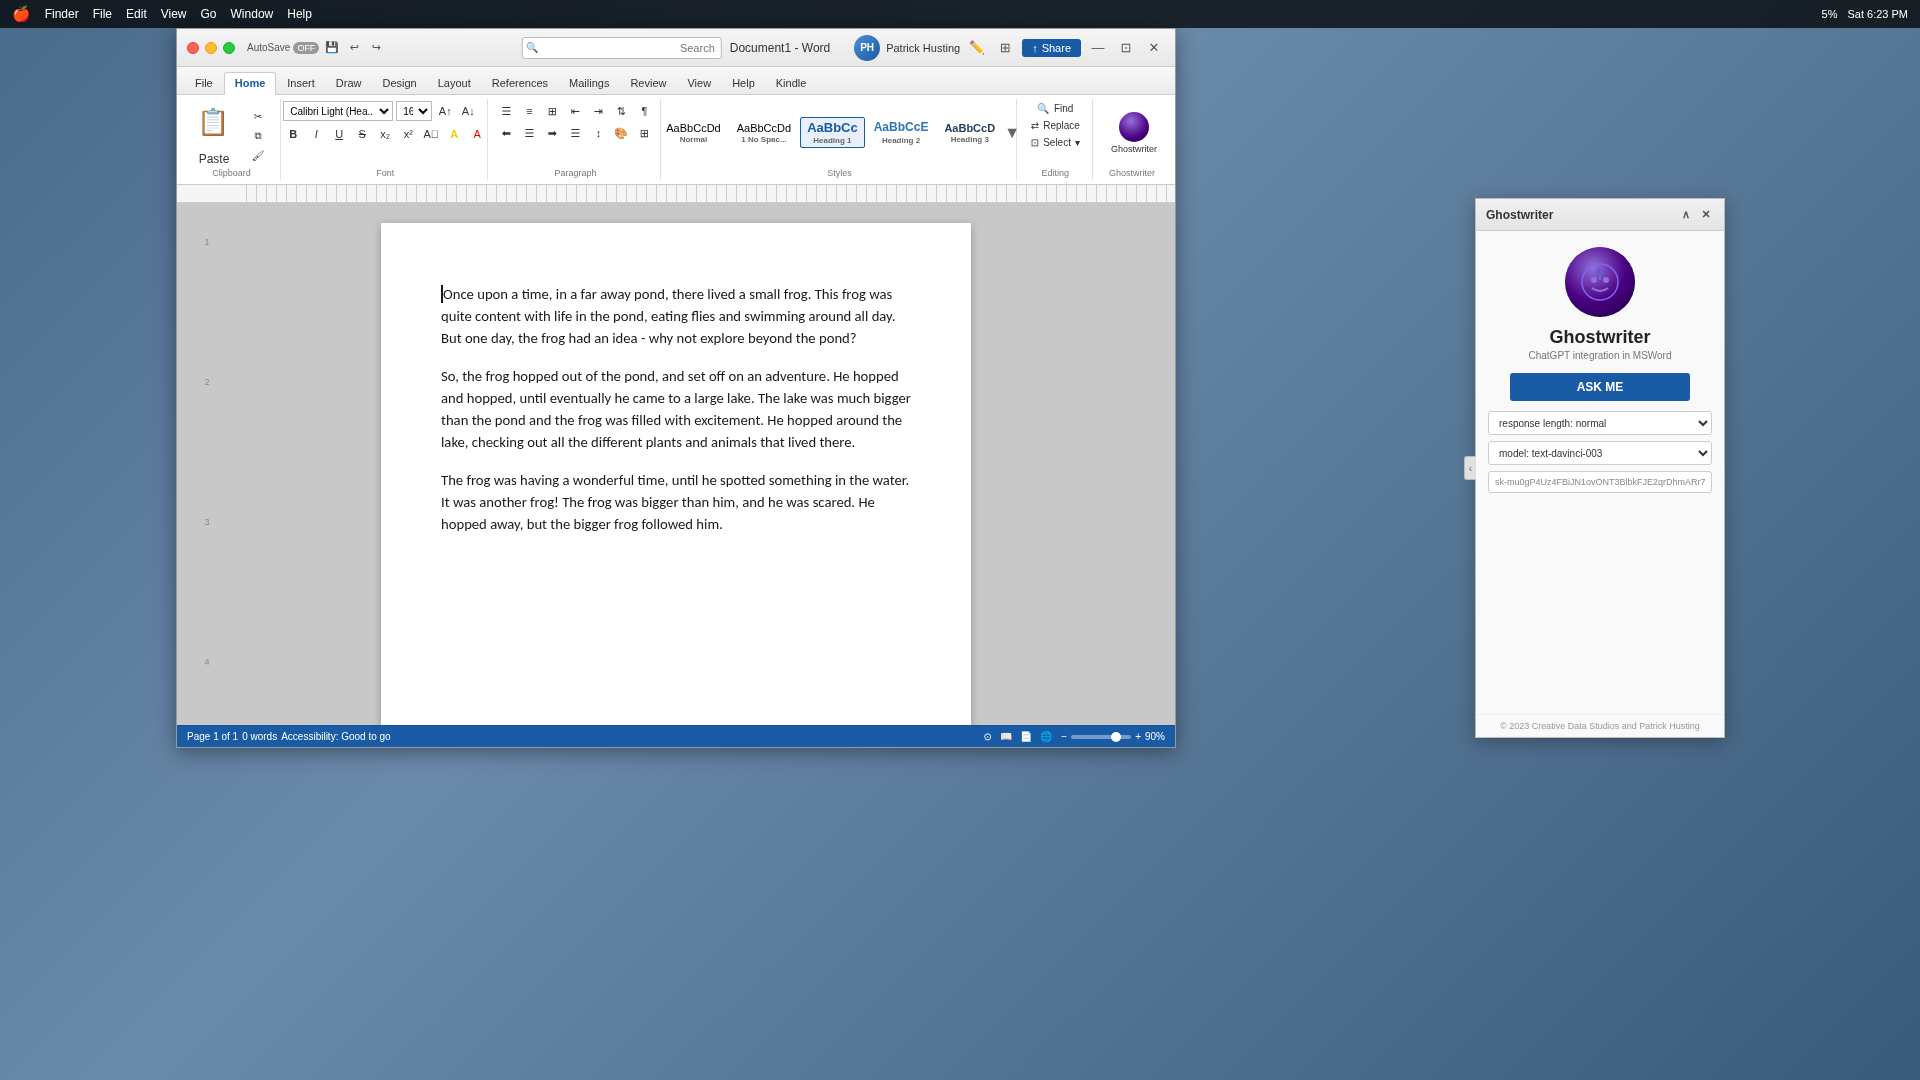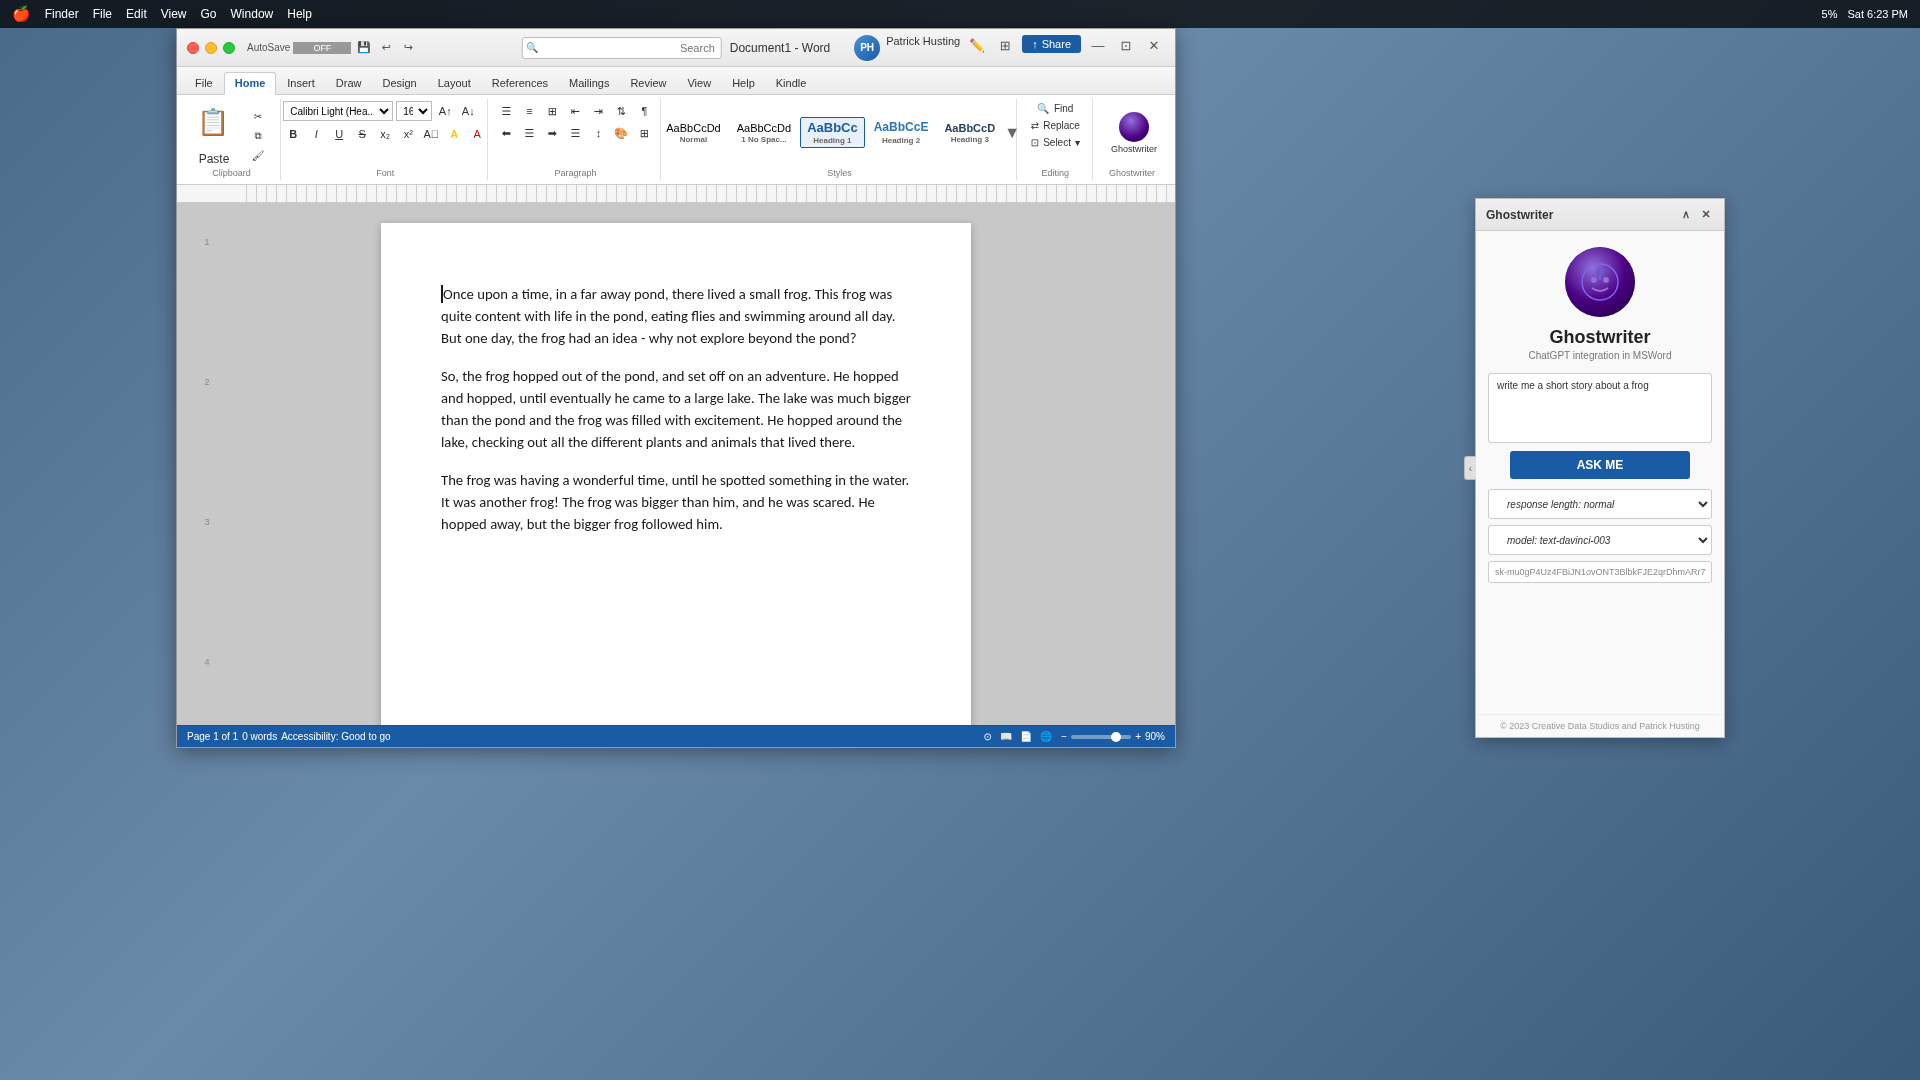--- a/index.html
+++ b/index.html
@@ -68,21 +68,21 @@
     .tl-min { background: #ffbd2e; border: 1px solid #dfa123; }
     .tl-max { background: #28c940; border: 1px solid #1aab29; }
     .title-bar-center {
       position: absolute;
       left: 50%; transform: translateX(-50%);
       display: flex; align-items: center; gap: 8px;
       font-size: 12px; color: #333;
     }
     .title-bar-right {
       margin-left: auto;
-      display: flex; align-items: flex-start; gap: 6px;
+      display: flex; align-items: center; gap: 6px;
     }
     .autosave-badge {
       font-size: 10px; color: #555;
       display: flex; align-items: center; gap: 3px;
     }
     .search-bar {
       height: 22px;
       width: 200px;
       border: 1px solid #bbb;
       border-radius: 3px;
@@ -371,30 +371,29 @@
       border-radius: 3px;
       padding: 7px 24px;
       font-size: 12px;
       font-weight: 600;
       cursor: pointer;
       margin-bottom: 10px;
       width: 80%;
     }
     .gw-select {
       width: 100%;
-      height: 30px;
+      height: 24px;
       border: 1px solid #ccc;
       border-radius: 3px;
       font-size: 10px;
-      padding: 0 14px;
+      padding: 0 6px;
       background: #fff;
       margin-bottom: 6px;
       cursor: pointer;
       color: #333;
-      font-style: italic;
     }
     .gw-api-key {
       width: 100%;
       height: 22px;
       border: 1px solid #ccc;
       border-radius: 3px;
       font-size: 9px;
       padding: 0 6px;
       background: #fff;
       color: #888;
@@ -505,21 +504,21 @@
 
   <div class="title-bar">
     <div class="traffic-lights">
       <div class="tl tl-close"></div>
       <div class="tl tl-min"></div>
       <div class="tl tl-max"></div>
     </div>
     <div class="quick-access">
       <div class="autosave-badge">
         <span>AutoSave</span>
-        <span style="background:#999;color:#fff;font-size:9px;padding:1px 20px;border-radius:0;">OFF</span>
+        <span style="background:#999;color:#fff;font-size:9px;padding:1px 4px;border-radius:6px;">OFF</span>
       </div>
       <span class="qa-btn">💾</span>
       <span class="qa-btn">↩</span>
       <span class="qa-btn">↪</span>
     </div>
     <div class="title-bar-center">
       <div class="search-wrap">
         <input class="search-bar" type="text" style="padding-left: 20px; text-align: right;" placeholder="Search">
       </div>
       <span>Document1 - Word</span>
@@ -742,21 +741,20 @@
           <circle cx="14" cy="18" r="3" fill="#9370db"></circle>
           <circle cx="26" cy="18" r="3" fill="#9370db"></circle>
           <path d="M12 26 Q20 32 28 26" stroke="#9370db" stroke-width="2" fill="none"></path>
           <circle cx="20" cy="10" r="4" fill="#6a5acd"></circle>
           <path d="M20 14 L20 18" stroke="#7b68ee" stroke-width="1.5"></path>
         </svg>
       </div>
     </div>
     <div class="gw-title">Ghostwriter</div>
     <div class="gw-subtitle">ChatGPT integration in MSWord</div>
-    <textarea class="gw-textarea" style="">write me a short story about a frog</textarea>
     <button class="gw-ask-btn">ASK ME</button>
     <select class="gw-select"><option>response length: short</option><option selected="">response length: normal</option><option>response length: long</option></select>
     <select class="gw-select"><option selected="">model: text-davinci-003</option><option>model: text-davinci-002</option><option>model: gpt-3.5-turbo</option></select>
     <input class="gw-api-key" type="text" style="font-size: 9px; color: rgb(136, 136, 136);" value="sk-mu0gP4Uz4FBiJN1ovONT3BlbkFJE2qrDhmARr7o">
   </div>
   <div class="panel-footer">
     <span>© 2023 Creative Data Studios and Patrick Husting</span>
   </div>
 </div>
 

